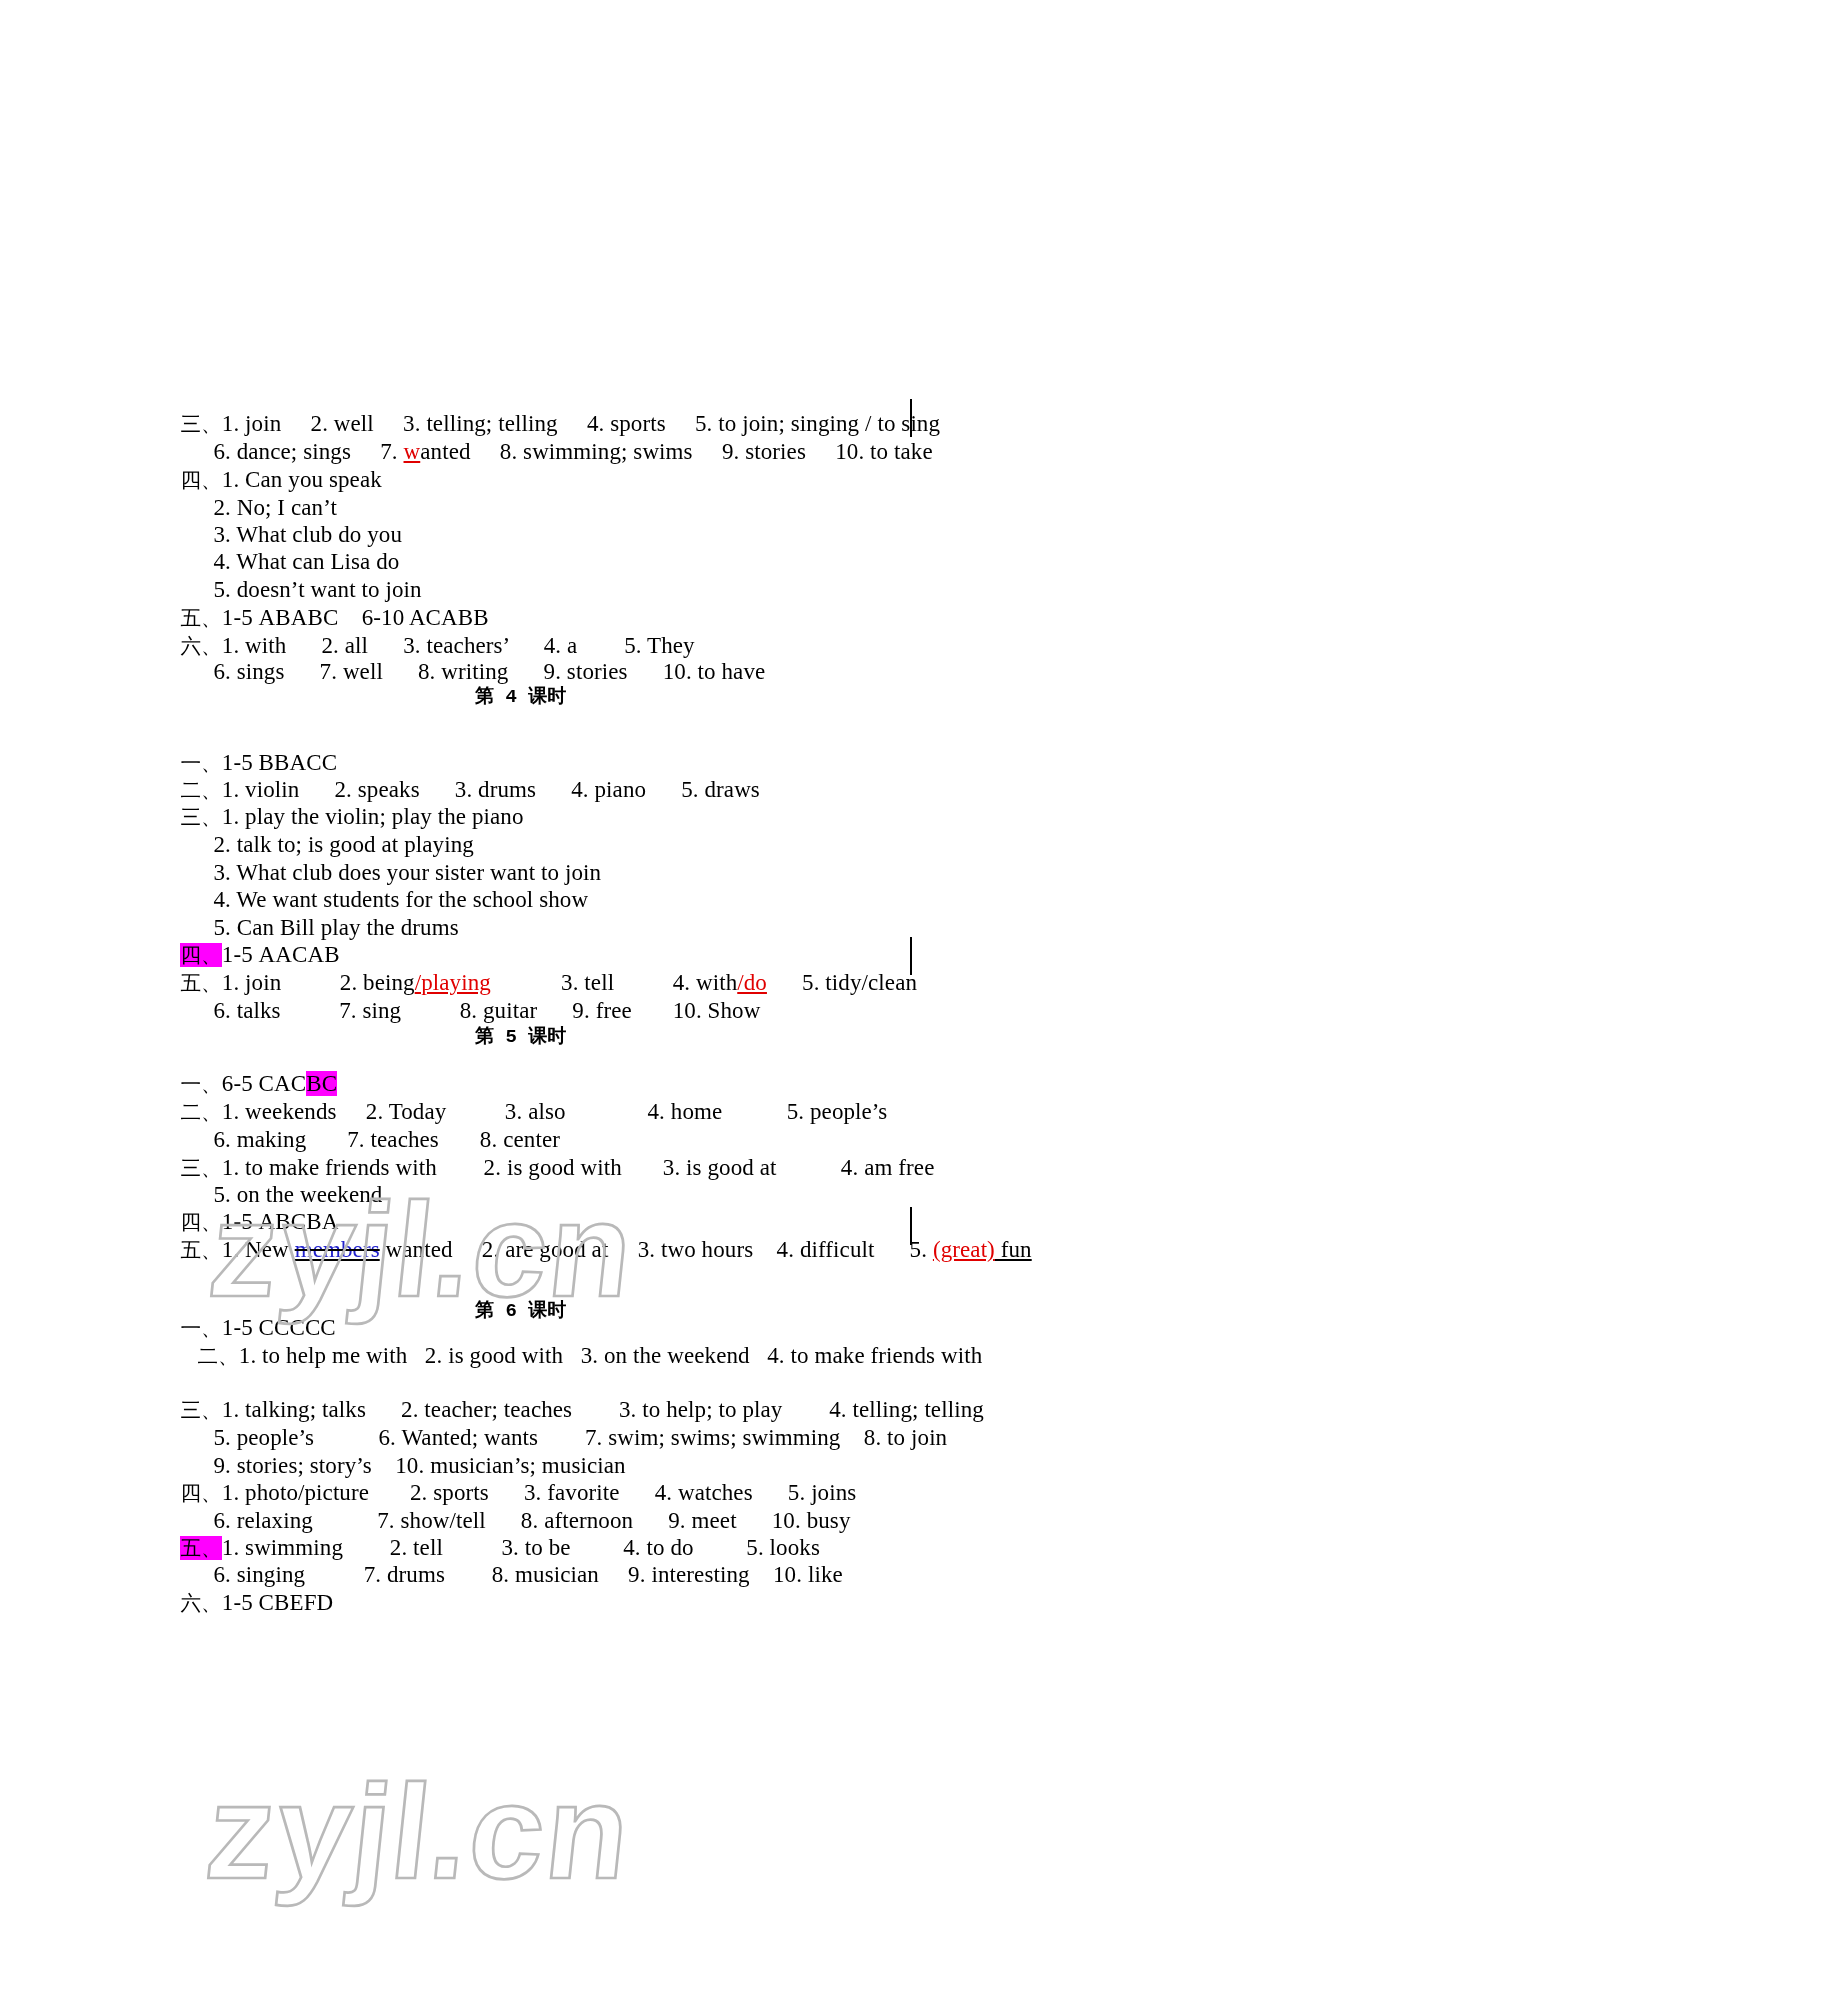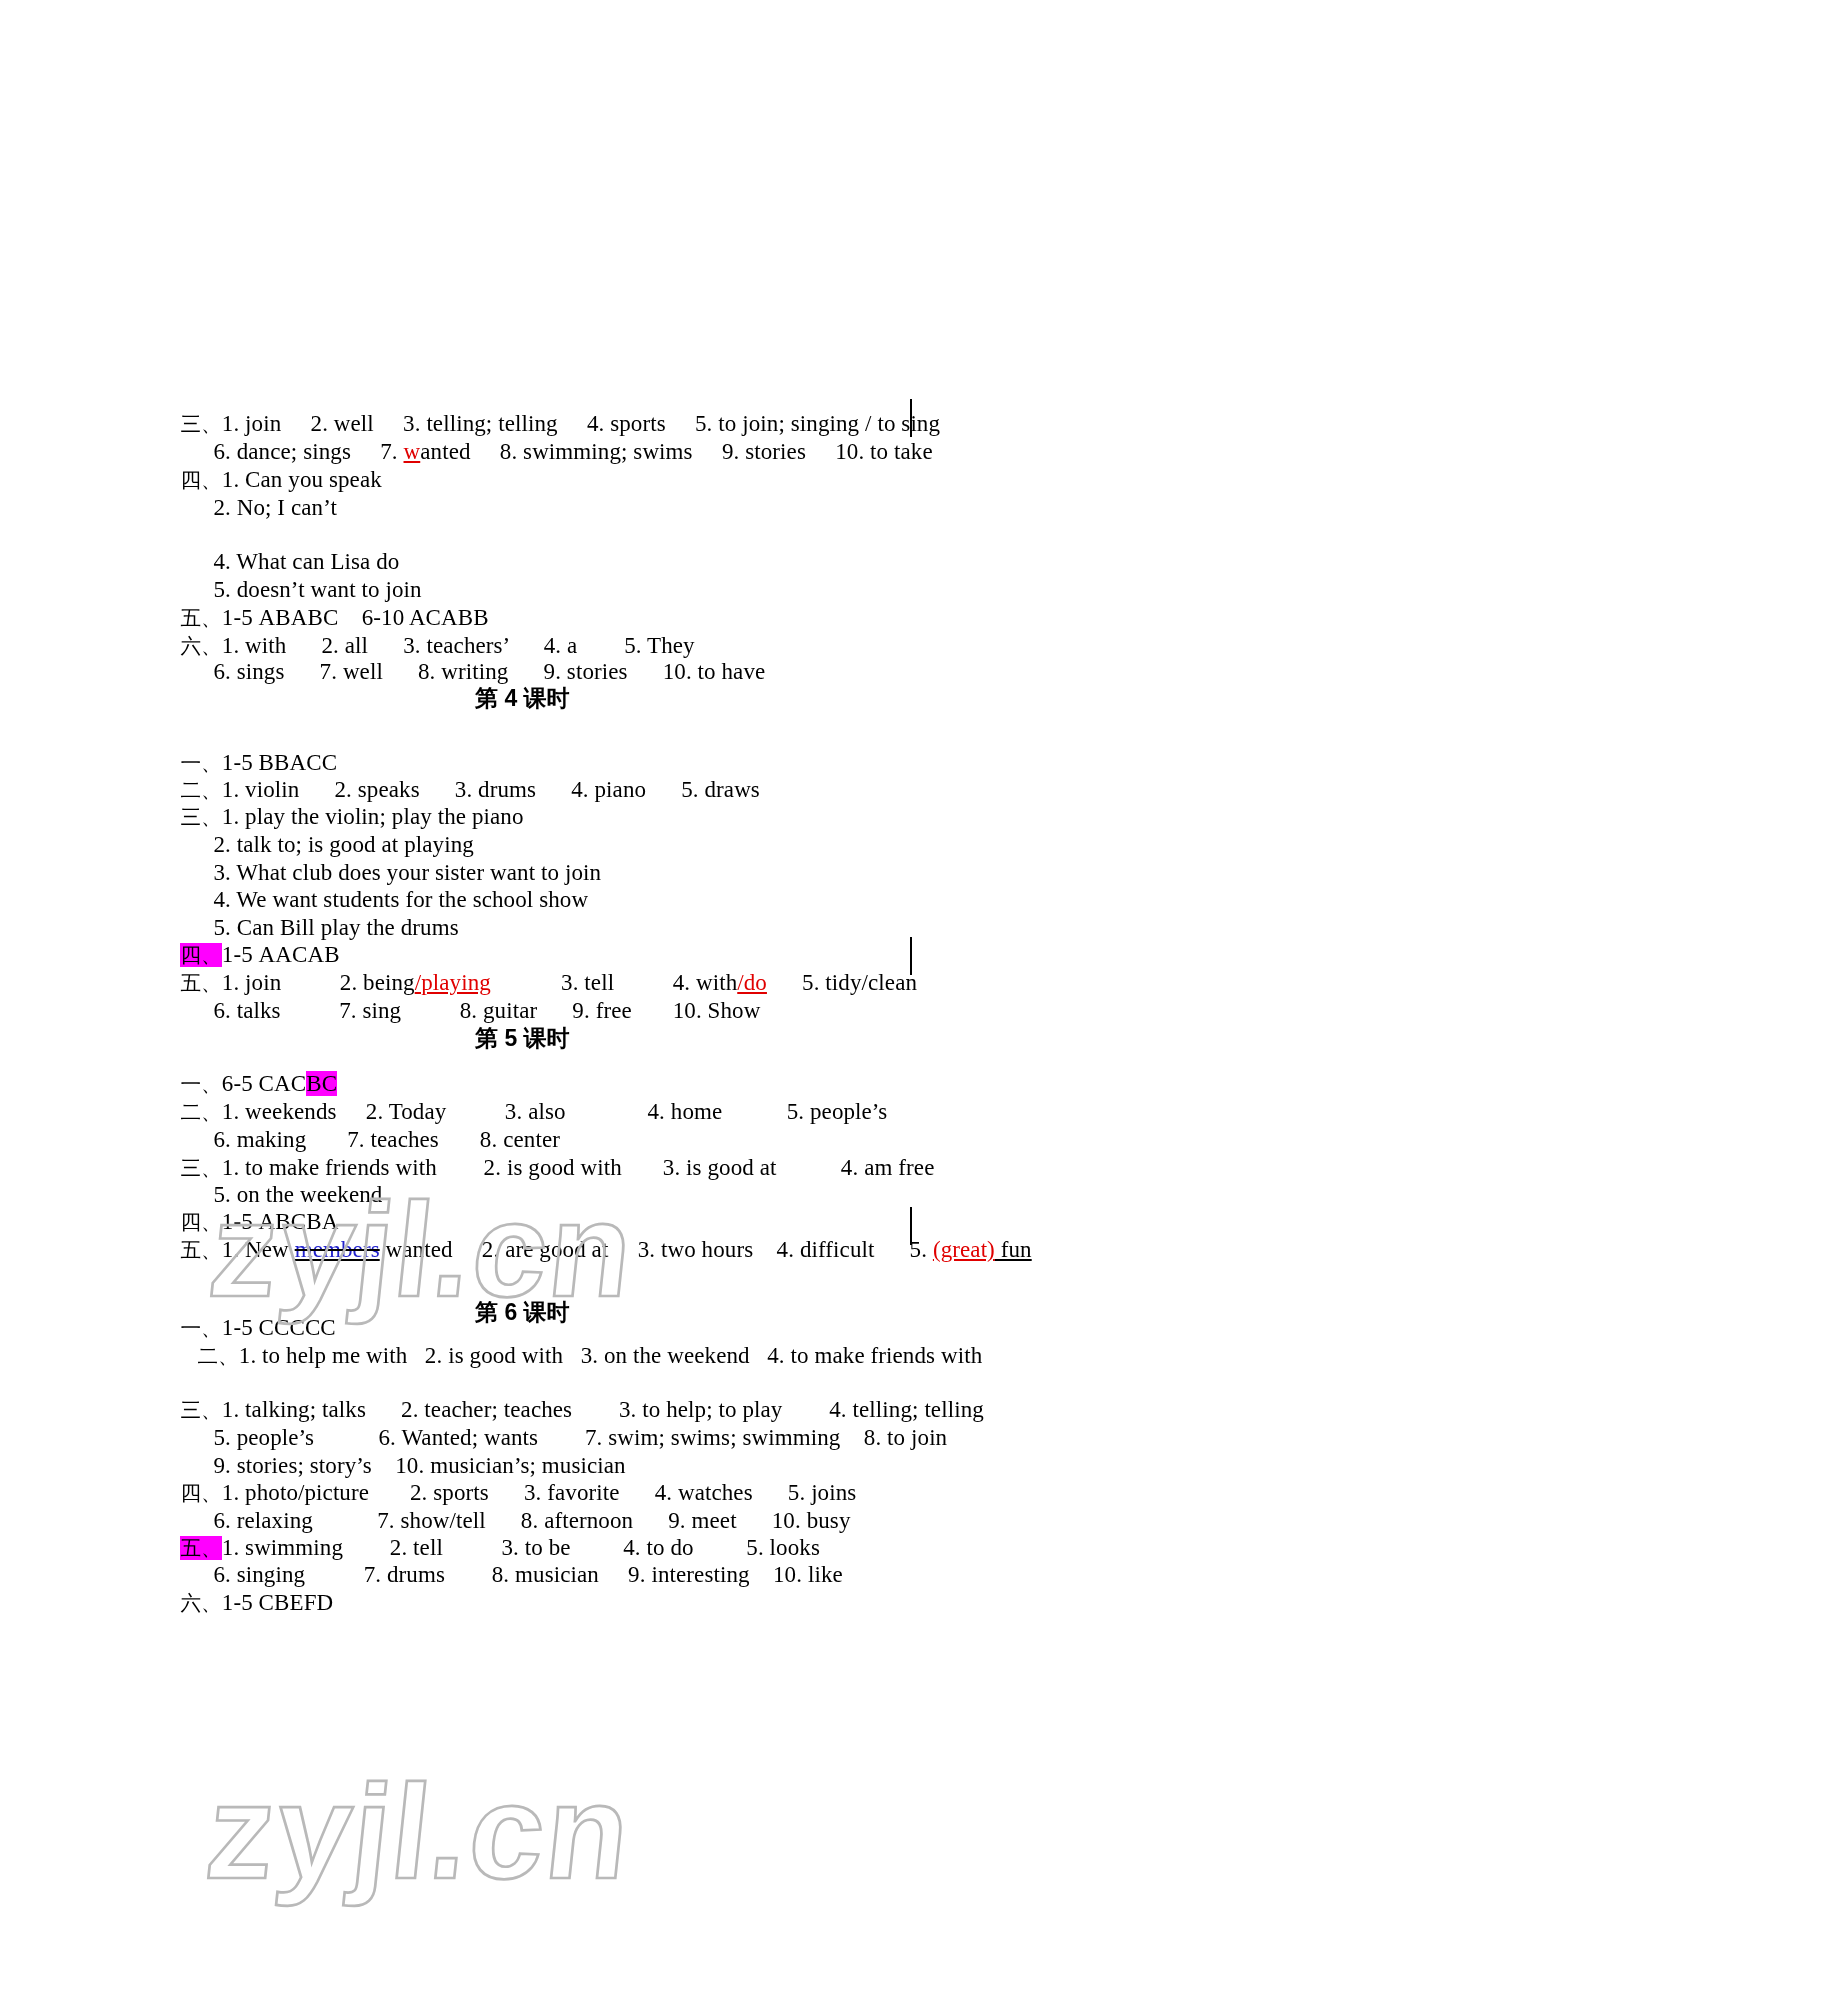--- a/index.html
+++ b/index.html
@@ -50,23 +50,23 @@
     line-height: 27px;
     letter-spacing: 0.1px;
     text-align: right;
   }
   .cn-num {
     font-family: "DejaVu Sans", "Liberation Sans", sans-serif;
     font-size: 20.6px;
   }
   .sect-title {
     position: absolute;
-    font-family: Liberation Sans, sans-serif;
+    font-family: Liberation Mono, monospace;
     font-weight: 700;
-    font-size: 23px;
+    font-size: 19px;
     white-space: pre;
     text-align: right;
   }
   .hl {
     background: #ff00ff;
   }
   .red-u {
     color: #e00000;
     text-decoration: underline;
     text-decoration-color: #e00000;
@@ -102,20 +102,23 @@
   <div class="line" style="left:190px; top:411px;">
     <span>6. dance; sings     7. </span><span class="red-u">w</span><span>anted</span><span>     8. swimming; swims     9. stories     10. to take</span>
   </div>
 
   <div class="line" style="left:157px; top:439px;">
     <span class="cn-num">四、</span><span>1. Can you speak</span>
   </div>
   <div class="line" style="left:190px; top:467px;">
     <span>2. No; I can’t</span>
   </div>
+  <div class="line" style="left:190px; top:494px;">
+    <span>3. What club do you</span>
+  </div>
   <div class="line" style="left:190px; top:521px;">
     <span>4. What can Lisa do</span>
   </div>
   <div class="line" style="left:190px; top:549px;">
     <span>5. doesn’t want to join</span>
   </div>
 
   <div class="line" style="left:157px; top:577px;">
     <span class="cn-num">五、</span><span>1-5 ABABC    6-10 ACABB</span>
   </div>

